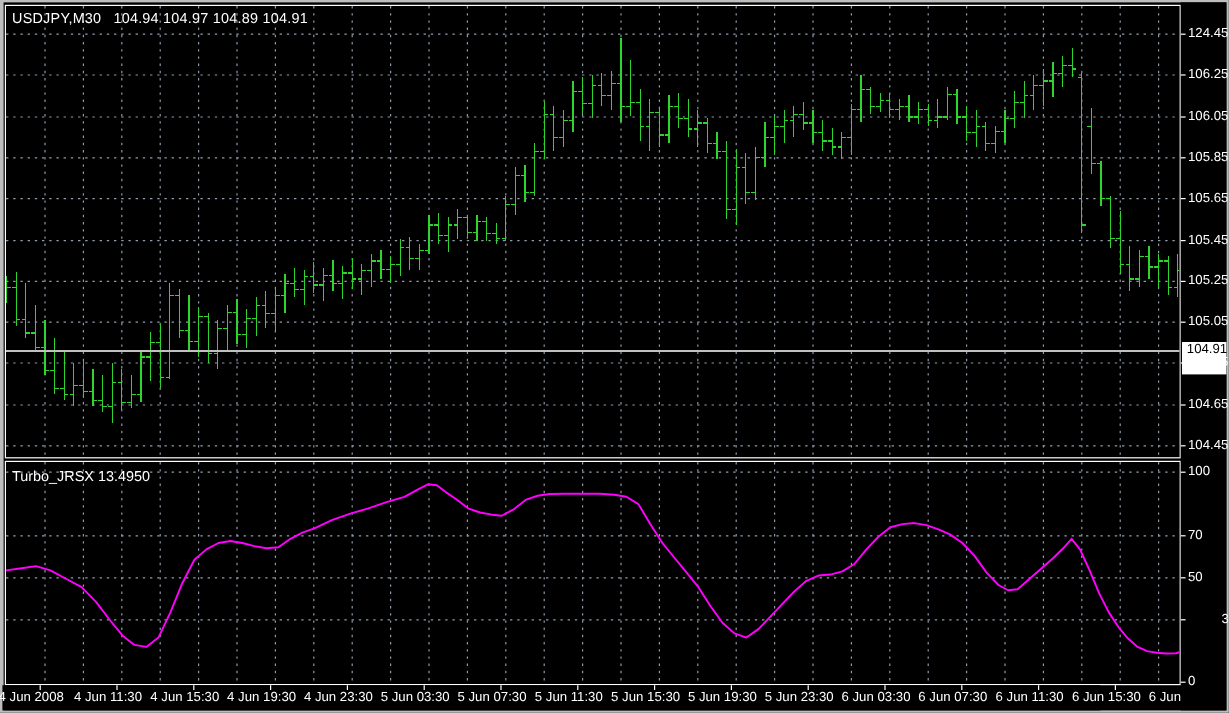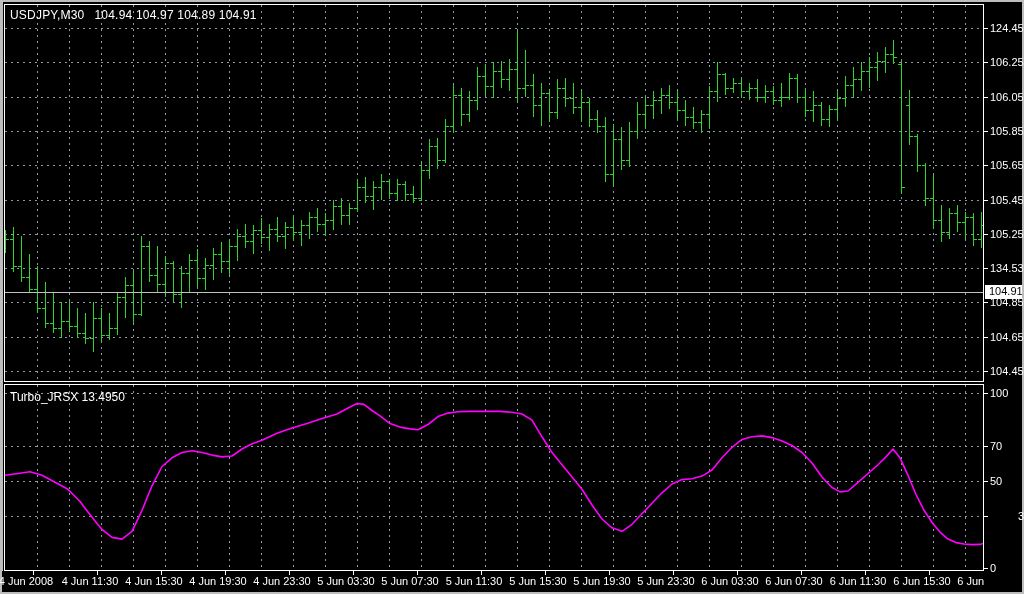--- a/index.html
+++ b/index.html
@@ -20,21 +20,21 @@
     white-space:pre;z-index:5;
   }
   #chart-title .gap{display:inline-block;width:10px;}
   #indicator-label{
     position:absolute;left:10px;top:390px;color:#fff;font-size:12px;z-index:5;white-space:pre;
   }
   #price-scale{position:absolute;left:984px;top:2px;width:38px;height:590px;background:#000;z-index:4;}
   .scale-label{position:absolute;left:6px;color:#fff;font-size:11px;line-height:12px;white-space:nowrap;}
   .scale-tick{position:absolute;left:0;width:4px;height:1px;background:#fff;}
   #current-price-box{
-    position:absolute;left:1px;width:37px;height:14px;background:#fff;color:#000;
+    position:absolute;left:1px;width:37px;height:27px;background:#fff;color:#000;
     font-size:11px;line-height:13px;text-align:left;padding-left:4px;box-sizing:border-box;z-index:6;
   }
   #time-scale{position:absolute;left:2px;top:571px;width:915px;height:21px;background:#000;z-index:3;}
   .time-label{position:absolute;top:4px;color:#fff;font-size:11px;white-space:nowrap;transform:translateX(-50%);}
   .time-tick{position:absolute;top:0;width:1px;height:4px;background:#fff;}
 </style>
 </head>
 <body>
 
 <div id="backdrop"></div>
@@ -509,21 +509,21 @@
     <div class="scale-label" style="top: 89px;">106.05</div>
     <div class="scale-tick" style="top: 129px;"></div>
     <div class="scale-label" style="top: 123px;">105.85</div>
     <div class="scale-tick" style="top: 163px;"></div>
     <div class="scale-label" style="top: 157px;">105.65</div>
     <div class="scale-tick" style="top: 198px;"></div>
     <div class="scale-label" style="top: 192px;">105.45</div>
     <div class="scale-tick" style="top: 232px;"></div>
     <div class="scale-label" style="top: 226px;">105.25</div>
     <div class="scale-tick" style="top: 266px;"></div>
-    <div class="scale-label" style="top: 260px;">134.53</div>
+    <div class="scale-label" style="top: 260px;">105.05</div>
     <div class="scale-tick" style="top: 300px;"></div>
     <div class="scale-label" style="top: 294px;">104.85</div>
     <div class="scale-tick" style="top: 335px;"></div>
     <div class="scale-label" style="top: 329px;">104.65</div>
     <div class="scale-tick" style="top: 369px;"></div>
     <div class="scale-label" style="top: 363px;">104.45</div>
     <div class="scale-tick" style="top: 391px;"></div>
     <div class="scale-label" style="top: 385px;">100</div>
     <div class="scale-tick" style="top: 444px;"></div>
     <div class="scale-label" style="top: 438px;">70</div>

